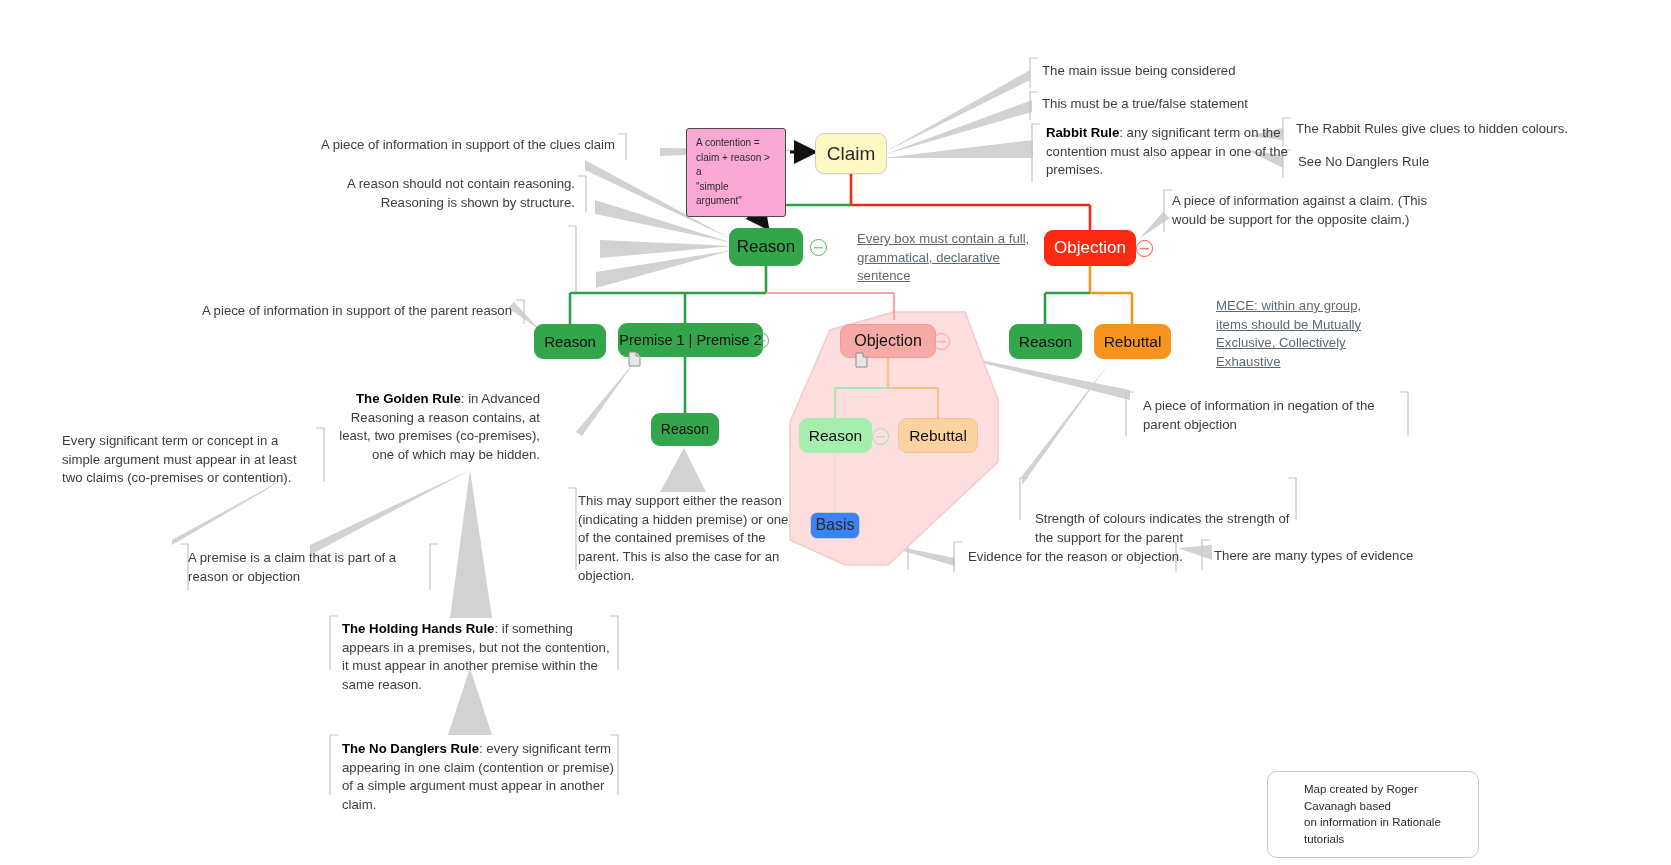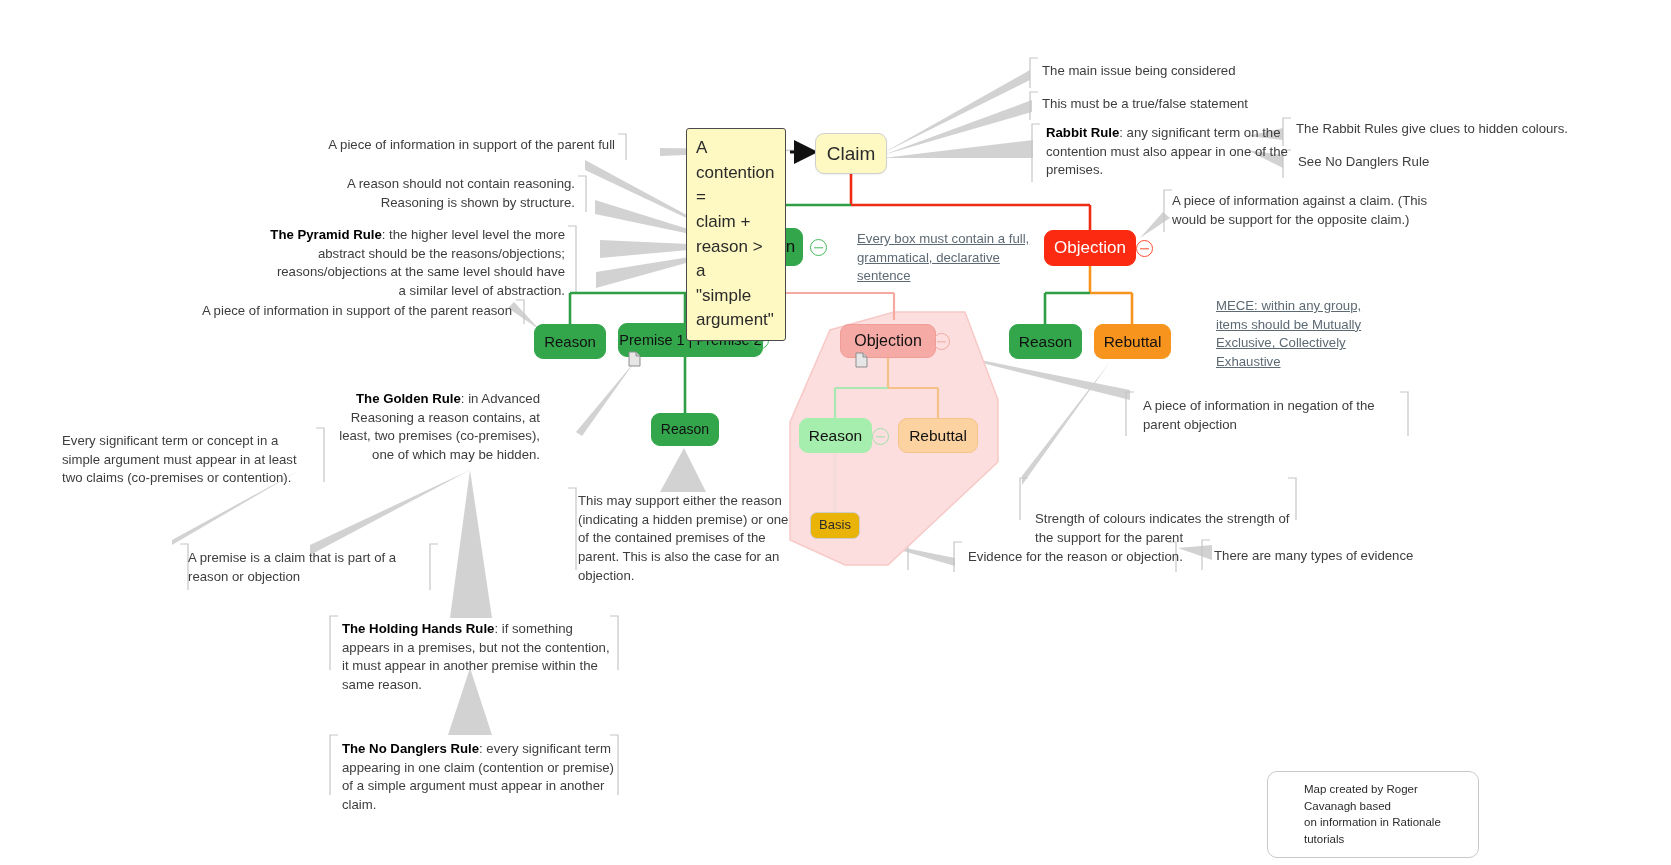--- a/index.html
+++ b/index.html
@@ -39,32 +39,32 @@
     font-size:19px;
     box-shadow:0 1px 2px rgba(0,0,0,.06);
   }
   .node.green{background:#33a64c;color:#111;border:1px solid #33a64c;}
   .node.green-pale{background:#a6eeae;color:#111;border:1px solid #a6eeae;}
   .node.red{background:#fc2a10;color:#fff;border:1px solid #fc2a10;}
   .node.red-pale{background:#f6aaa5;color:#111;border:1px solid #f09d98;}
   .node.orange{background:#f7941e;color:#111;border:1px solid #f7941e;}
   .node.orange-pale{background:#fbd2a0;color:#111;border:1px solid #f6c489;}
   .node.basis{
-    background:#eab308;border:1px solid #cccccc;color:#2b2b2b;font-size:13px;
+    background:#3b82f6;border:1px solid #cccccc;color:#2b2b2b;font-size:16px;
     border-radius:7px;
   }
   
   .defbox{
     position:absolute;
     box-sizing:border-box;
-    background:#fef9c3;
+    background:#f9a8d4;
     border:1px solid #4a4a4a;
     border-radius:3px;
     padding:7px 9px;
-    font-size:17px;
+    font-size:10px;
     line-height:1.45;
     color:#2b2b2b;
     z-index:6;
   }
   .creditbox{
     position:absolute;
     box-sizing:border-box;
     background:#ffffff;
     border:1px solid #c9c9c9;
     border-radius:10px;
@@ -323,30 +323,27 @@
 
   <div class="ann" style="left:1296px;top:120px;width:330px;">
     <span>The Rabbit Rules give clues to hidden colours.</span>
   </div>
 
   <div class="ann" style="left:1298px;top:153px;width:300px;">
     <span>See No Danglers Rule</span>
   </div>
 
   <div class="ann right" style="left:300px;top:136px;width:315px;">
-    <span>A piece of information in support of the parent full</span>
+    <span>A piece of information in support of the clues claim</span>
   </div>
 
   <div class="ann right" style="left:330px;top:175px;width:245px;">
     <span>A reason should not contain reasoning. Reasoning is shown by structure.</span>
   </div>
 
-  <div class="ann right" style="left:270px;top:226px;width:295px;">
-    <span class="rule">The Pyramid Rule</span><span>: the higher level level the more abstract should be the reasons/objections; reasons/objections at the same level should have a similar level of abstraction.</span>
-  </div>
 
   <div class="ann right" style="left:200px;top:302px;width:312px;">
     <span>A piece of information in support of the parent reason</span>
   </div>
 
   <div class="ann" style="left:1172px;top:192px;width:290px;">
     <span>A piece of information against a claim. (This would be support for the opposite claim.)</span>
   </div>
 
   <div class="ann link" style="left:841px;top:230px;width:185px;">

